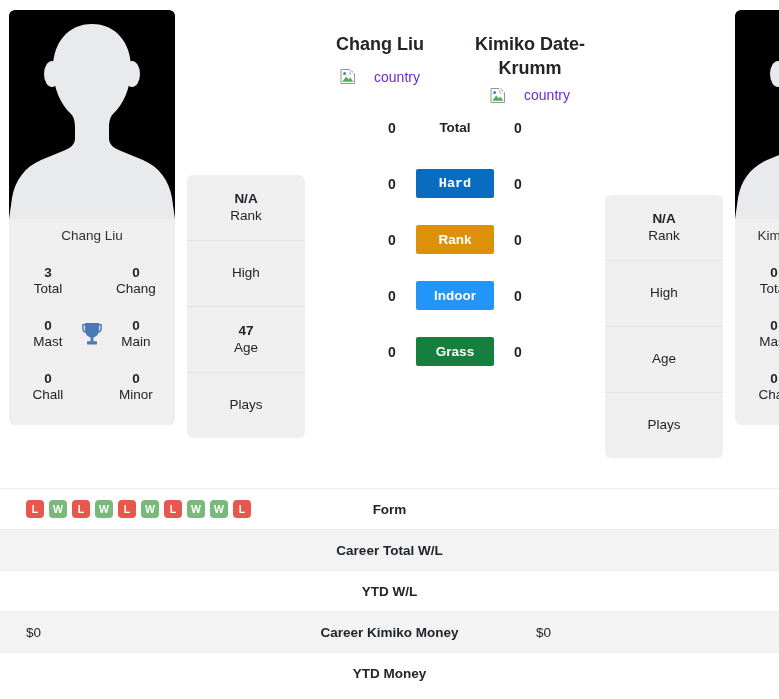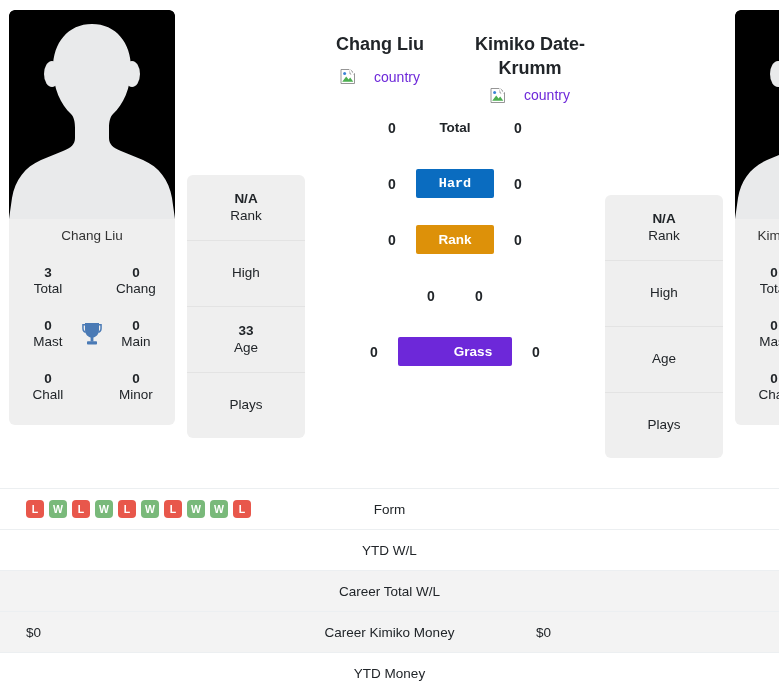--- a/index.html
+++ b/index.html
@@ -85,21 +85,21 @@
   .sbadge.plain{color:#212529;background:transparent;font-weight:bold;}
 
   
   .tbl{position:absolute;left:0;top:488px;width:779px;}
   .brow{
     display:flex;align-items:center;height:41px;
     border-top:1px solid #eceff1;box-sizing:border-box;
   }
   .brow.alt{background:#f3f3f3;}
   .bleft{width:275px;padding-left:26px;box-sizing:border-box;font-size:13.5px;color:#212529;}
-  .bmid{flex:1 1 auto;text-align:center;font-size:13.5px;font-weight:normal;color:#212529;}
+  .bmid{flex:1 1 auto;text-align:center;font-size:13.5px;font-weight:bold;color:#212529;}
   .bright{width:275px;padding-left:32px;box-sizing:border-box;font-size:13.5px;color:#212529;}
   .forms{display:flex;gap:5px;}
   .fb{
     width:18px;height:18px;border-radius:4px;color:#fff;font-size:10.5px;font-weight:bold;
     display:flex;align-items:center;justify-content:center;
   }
 </style>
 </head>
 <body>
 
@@ -168,21 +168,21 @@
     <div class="icard" style="margin-left:12px;margin-top:165px;">
       <div class="seg">
         <span class="ival">N/A</span>
         <span class="ilab">Rank</span>
       </div>
       <div class="seg">
         <span class="ival"></span>
         <span class="ilab">High</span>
       </div>
       <div class="seg">
-        <span class="ival">33</span>
+        <span class="ival">47</span>
         <span class="ilab">Age</span>
       </div>
       <div class="seg">
         <span class="ival"></span>
         <span class="ilab">Plays</span>
       </div>
     </div>
 
     <div class="mid">
       <div class="names">
@@ -229,25 +229,26 @@
           <div class="sbadge" style="background: rgb(10, 108, 192); font-family: Liberation Mono, monospace;">Hard</div>
           <div class="sval">0</div>
         </div>
         <div class="srow">
           <div class="sval">0</div>
           <div class="sbadge" style="background: rgb(221, 145, 9);">Rank</div>
           <div class="sval">0</div>
         </div>
         <div class="srow">
           <div class="sval">0</div>
-          <div class="sval">0</div>
-        </div>
-        <div class="srow">
-          <div class="sval">0</div>
-          <div class="sbadge" style="background: #6d28d9; padding-left: 36px;">Grass</div>
+          <div class="sbadge" style="background: rgb(33, 150, 248);">Indoor</div>
+          <div class="sval">0</div>
+        </div>
+        <div class="srow">
+          <div class="sval">0</div>
+          <div class="sbadge" style="background: #15803d;">Grass</div>
           <div class="sval">0</div>
         </div>
       </div>
     </div>
 
     <div class="icard" style="margin-right:12px;margin-top:185px;">
       <div class="seg">
         <span class="ival">N/A</span>
         <span class="ilab">Rank</span>
       </div>
@@ -322,33 +323,33 @@
             <div class="fb" style="background: rgb(121, 185, 122);">W</div>
             <div class="fb" style="background: rgb(232, 87, 75);">L</div>
           </div>
       </div>
       <div class="bmid">Form</div>
       <div class="bright">
         <div class="forms" id="form-right"></div>
       </div>
     </div>
 
+    <div class="brow alt">
+      <div class="bleft"></div>
+      <div class="bmid">Career Total W/L</div>
+      <div class="bright"></div>
+    </div>
+
     <div class="brow">
       <div class="bleft"></div>
       <div class="bmid">YTD W/L</div>
       <div class="bright"></div>
     </div>
 
     <div class="brow alt">
-      <div class="bleft"></div>
-      <div class="bmid">Career Total W/L</div>
-      <div class="bright"></div>
-    </div>
-
-    <div class="brow alt">
       <div class="bleft">$0</div>
       <div class="bmid">Career Kimiko Money</div>
       <div class="bright">$0</div>
     </div>
 
     <div class="brow">
       <div class="bleft"></div>
       <div class="bmid">YTD Money</div>
       <div class="bright"></div>
     </div>

